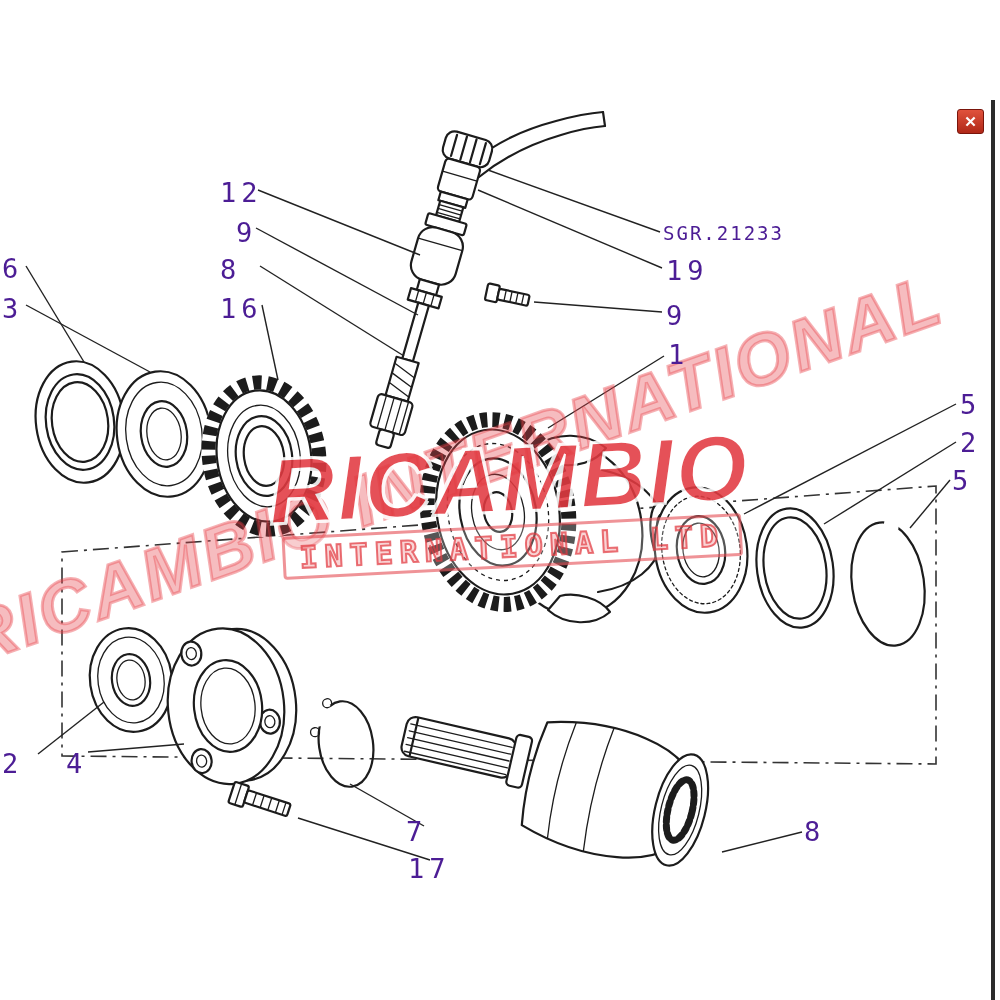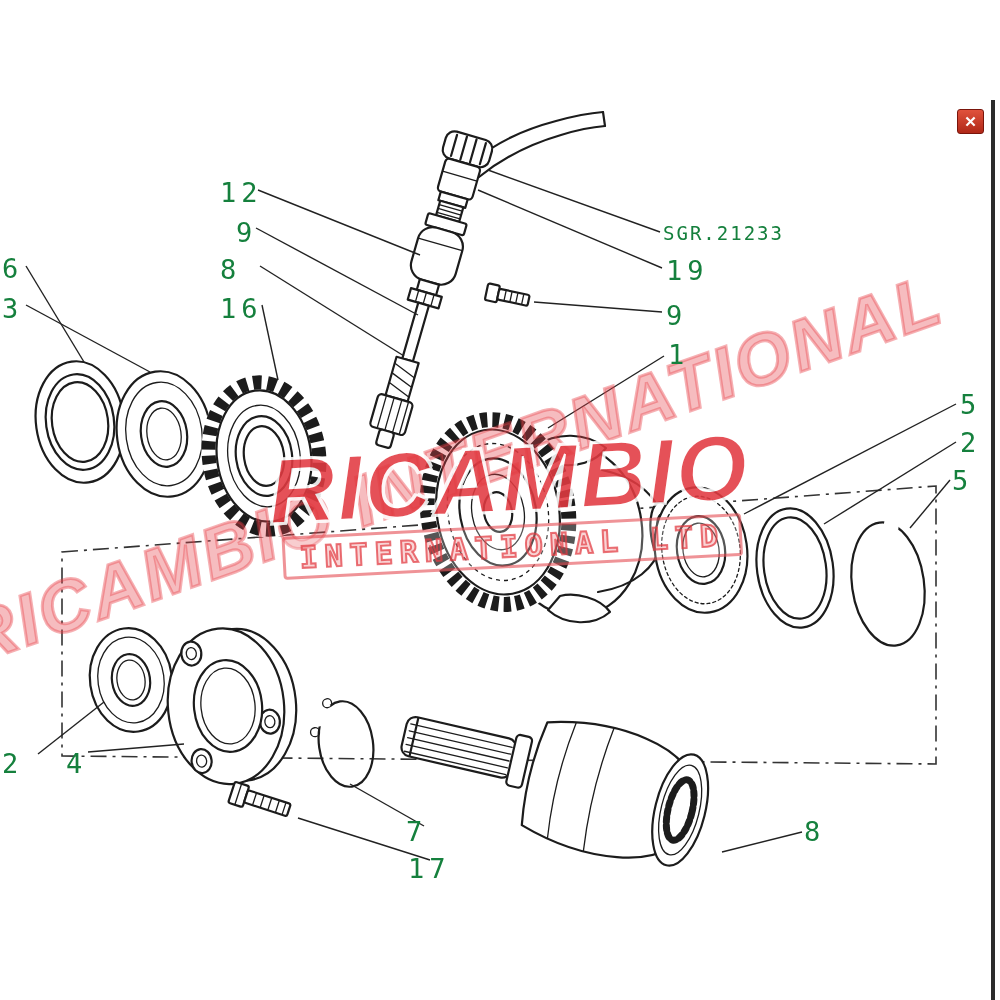--- a/index.html
+++ b/index.html
@@ -14,21 +14,21 @@
   .ln   { stroke:#1c1c1c; stroke-width:2.2; fill:none; stroke-linecap:round; stroke-linejoin:round; }
   .lnf  { stroke:#1c1c1c; stroke-width:2.2; fill:#ffffff; stroke-linejoin:round; }
   .thin { stroke:#1c1c1c; stroke-width:1.3; fill:none; }
   .lead { stroke:#222222; stroke-width:1.4; }
   .teeth{ stroke:#1c1c1c; fill:none; }
   .dashdot { stroke:#333; stroke-width:1.6; fill:none; stroke-dasharray:16 6 3 6; }
 
   
   .plabel {
     position:absolute; z-index:6; font-size:27px; letter-spacing:5px;
-    color:#15803d; font-family:"DejaVu Sans Mono","Liberation Mono",monospace;
+    color:#4c1d95; font-family:"DejaVu Sans Mono","Liberation Mono",monospace;
     line-height:1; white-space:nowrap;
   }
   .ref { font-size:19px; letter-spacing:2px;text-align:center; }
 
   
   .wm { position:absolute; pointer-events:none; white-space:nowrap;
         font-family:"Liberation Sans","DejaVu Sans",sans-serif; font-weight:900; z-index:4; }
   #wm-diag {
     left:-34px; top:600px; font-size:72px; font-style:italic; letter-spacing:3px;
     transform:rotate(-19.5deg); transform-origin:left center;

